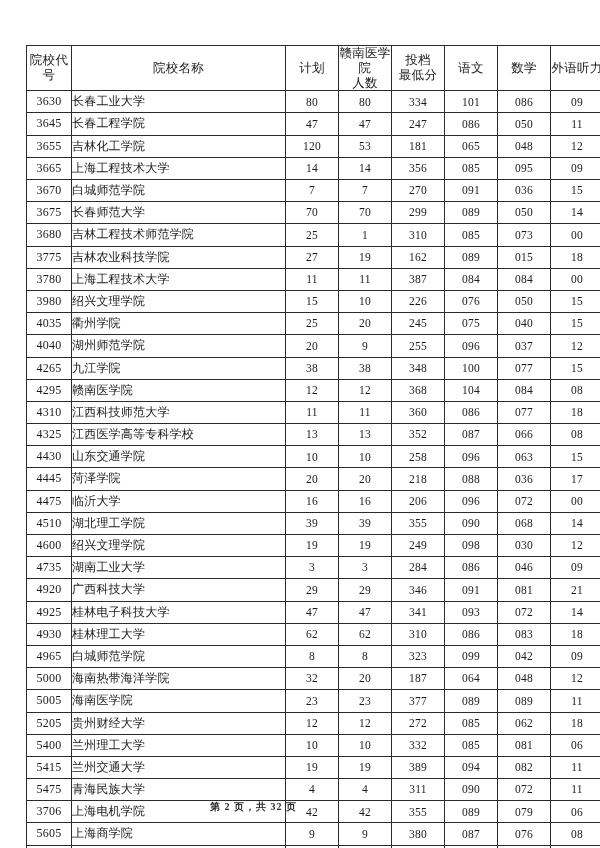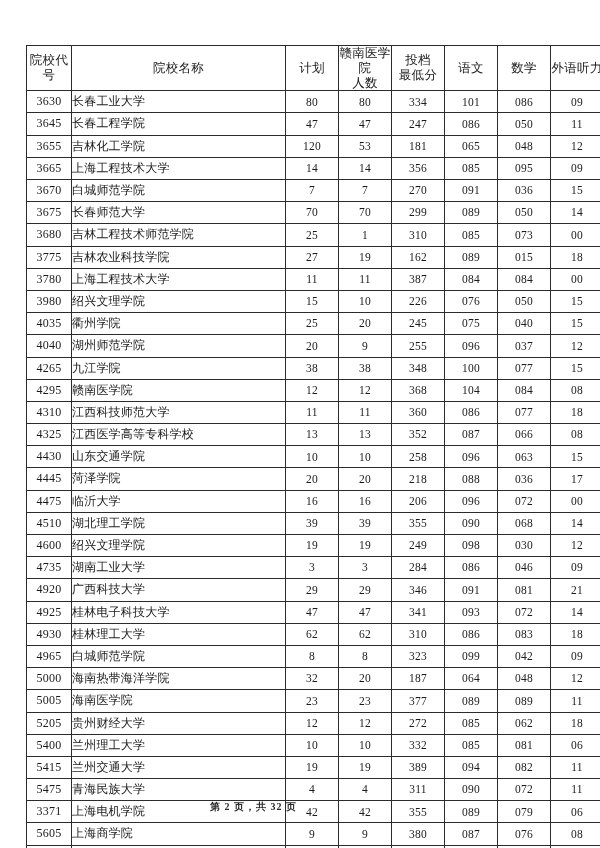--- a/index.html
+++ b/index.html
@@ -453,21 +453,21 @@
           <td class="c-code">5475</td>
           <td class="c-name">青海民族大学</td>
           <td class="c-num">4</td>
           <td class="c-num">4</td>
           <td class="c-num">311</td>
           <td class="c-num">090</td>
           <td class="c-num">072</td>
           <td class="c-num">11</td>
         </tr>
         <tr>
-          <td class="c-code">3371</td>
+          <td class="c-code">3706</td>
           <td class="c-name">上海电机学院</td>
           <td class="c-num">42</td>
           <td class="c-num">42</td>
           <td class="c-num">355</td>
           <td class="c-num">089</td>
           <td class="c-num">079</td>
           <td class="c-num">06</td>
         </tr>
         <tr>
           <td class="c-code">5605</td>

